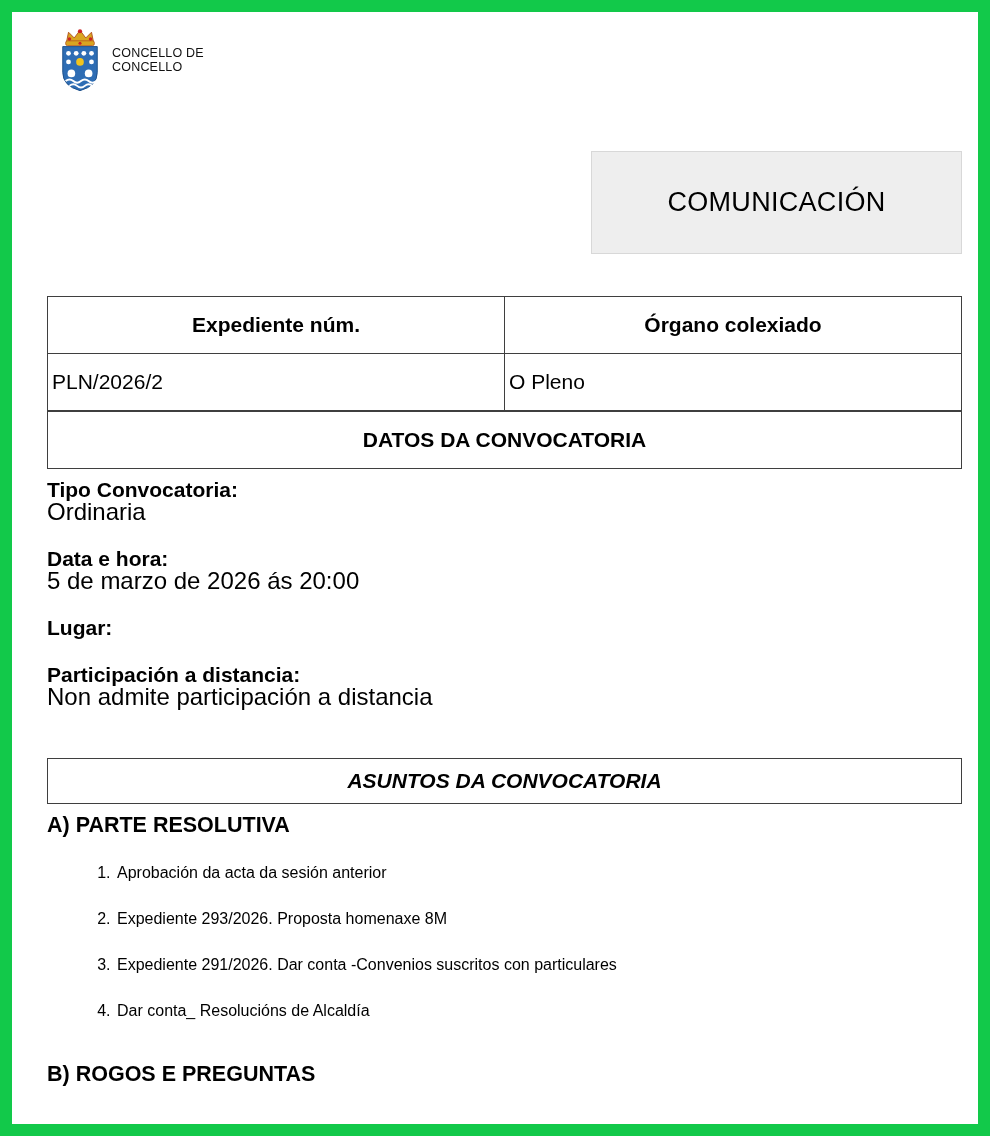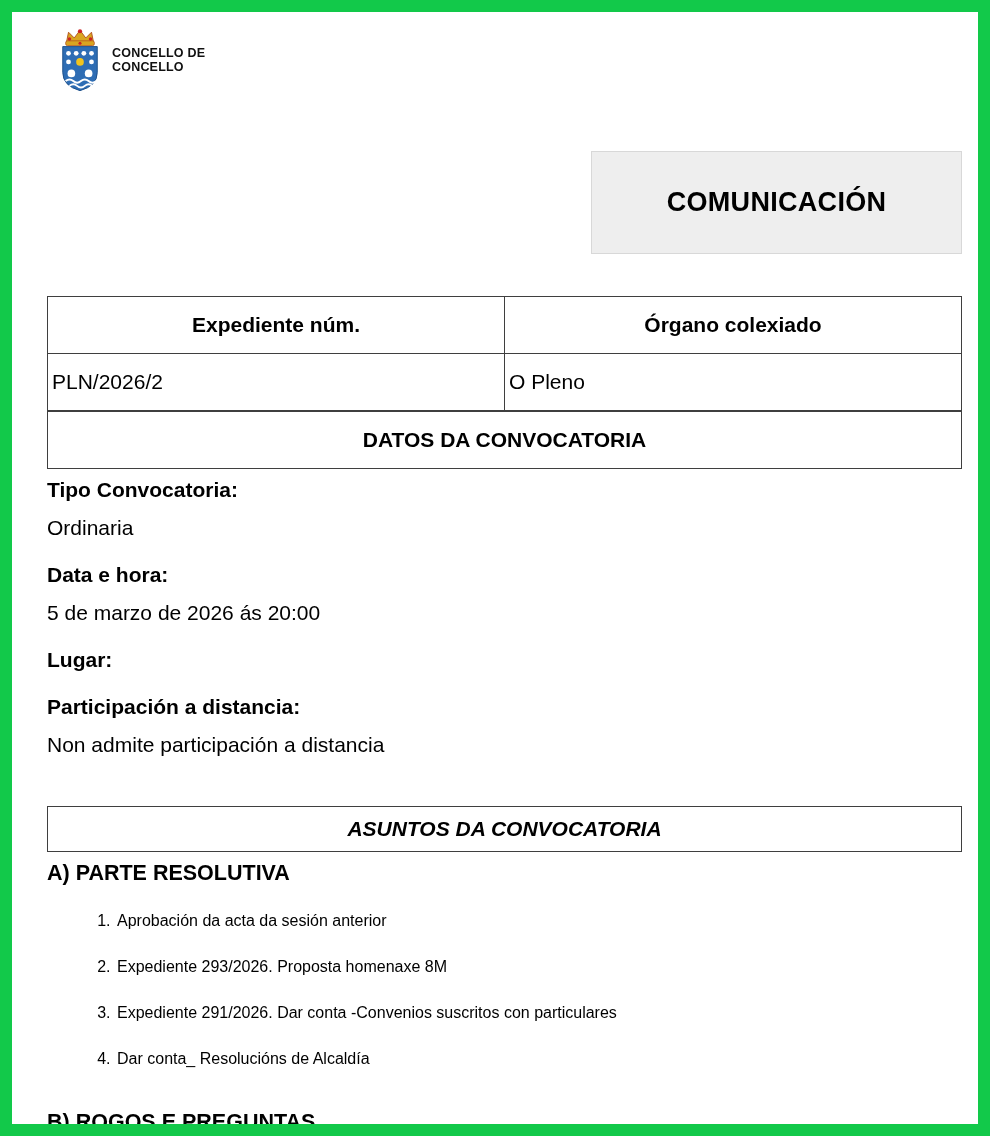--- a/index.html
+++ b/index.html
@@ -17,40 +17,40 @@
   
   .logo-row {
     display: flex;
     align-items: center;
     gap: 9px;
     margin: 15px 0 0 10px;
     height 65px;
   }
   .crest { display: block; }
   .org-name {
-    font-weight: bold;
+    font-weight: normal;
     font-size: 12.5px;
     line-height: 14px;
     letter-spacing: 0.2px;
     color: #111;
   }
 
   
   .comm-box {
     margin: 58px 0 0 auto;
     width: 371px;
     height: 103px;
     background: #eeeeee;
     border: 1px solid #d8d8d8;
     display: flex;
     align-items: center;
     justify-content: center;
   }
   .comm-box .title {
-    font-weight: bold;
+    font-weight: normal;
     font-size: 27px;
     letter-spacing: 0.3px;
   }
 
   
   table.info-table {
     margin-top: 42px;
     width: 100%;
     border-collapse: collapse;
   }
@@ -80,23 +80,22 @@
 
   
   .detail-label {
     font-weight: bold;
     font-size: 21px;
     line-height: 22px;
     margin-top: 25px;
   }
   .detail-label.first { margin-top: 10px; }
   .detail-value {
-    font-size: 21px;
+    font-size: 24px;
     line-height: 22px;
-    margin-top: 16px;
   }
 
   
   .asuntos-box {
     margin-top: 50px;
     border: 1.5px solid #3f3f3f;
     height: 46px;
     display: flex;
     align-items: center;
     justify-content: center;

